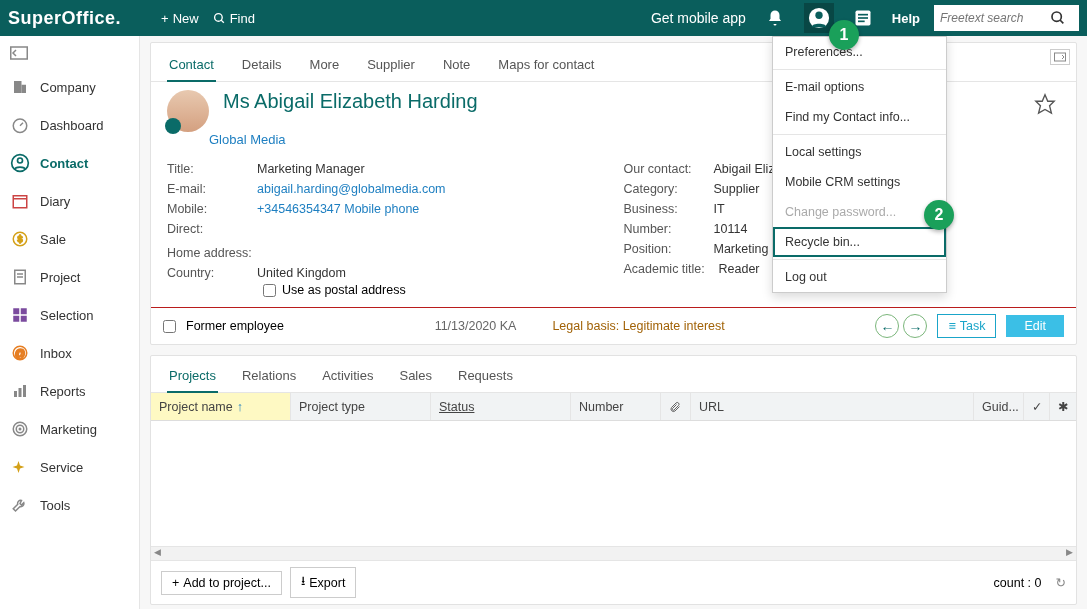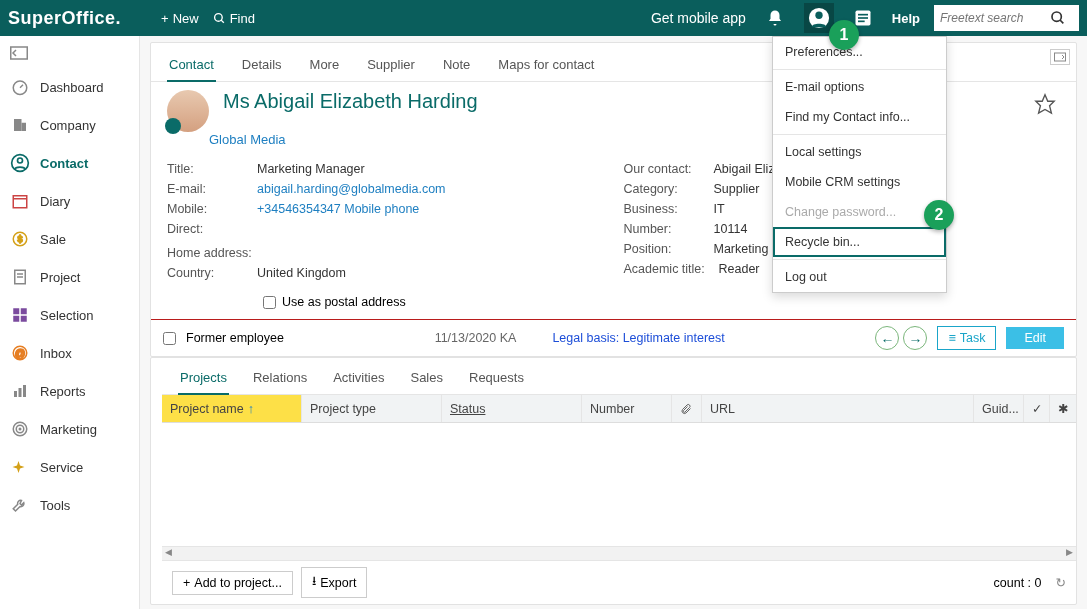--- a/index.html
+++ b/index.html
@@ -44,39 +44,39 @@
 .person-name { font-size: 20px; color: #0a6b68; font-weight: 400; }
 .company-link { font-size: 13px; color: #1e7fc1; margin-left: 58px; margin-top: -4px; margin-bottom: 6px; display: block; cursor: pointer; }
 .star { position:absolute; top: 50px; right: 20px; cursor:pointer; }
 
 .details { display: flex; padding: 6px 16px 10px 16px; gap: 20px; font-size: 12.5px; justify-content: flex-end; }
 .col { flex: 1; }
 .drow { display: flex; padding: 3px 0; }
 .dlabel { width: 90px; color: #555; }
 .dval { color: #333; }
 .dval.link { color: #1e7fc1; cursor: pointer; }
-.checkbox-row { display:flex; align-items:center; gap:6px; margin-top:12px; }
+.checkbox-row { display:flex; align-items:center; gap:6px; margin-top:0; }
 .checkbox-row input { width:13px; height:13px; }
 
 .statusbar { display: flex; align-items: center; padding: 6px 12px; border-top: 1px solid #b91c1c; font-size: 12.5px; gap: 10px; }
 .statusbar .sp { flex: 1; }
 .nav-arrows { display:flex; gap:4px; }
 .circ-btn { width:24px; height:24px; border:1px solid #7bb67b; border-radius:50%; display:flex; align-items:center; justify-content:center; color:#0a6b68; cursor:pointer; font-size:14px; }
 .task-btn { border:1px solid #1aa5c9; color:#1aa5c9; padding:4px 10px; font-size:12.5px; cursor:pointer; background:#fff; display:flex; align-items:center; gap:4px; }
 .edit-btn { background:#3bbfe6; color:#fff; border:none; padding:4px 18px; font-size:12.5px; cursor:pointer; }
 
 
-.lower { margin-top: 0; flex: 1; display:flex; flex-direction:column; min-height:0;padding-left:11px; }
+.lower { margin-top: 10px; flex: 1; display:flex; flex-direction:column; min-height:0; }
 .subtabs { display:flex; gap:22px; padding: 4px 16px 0 16px; border-bottom:1px solid #e5e5e5; }
 .subtab { font-size:13px; color:#555; padding:8px 2px; cursor:pointer; }
 .subtab.active { color:#0a6b68; border-bottom:2px solid #0a6b68; margin-bottom:-1px; }
 
 .gridhead { display:flex; background:#f1f3f4; border-bottom:1px solid #ddd; font-size:12.5px; color:#444; }
 .gh { padding:6px 8px; border-right:1px solid #e5e5e5; display:flex; align-items:center; gap:4px; }
-.gh.sorted { background:#fde047; }
+.gh.sorted { background:#fef9c3; }
 .gridbody { flex:1; background:#fff; overflow:auto; }
 .hscroll { height:14px; background:#f2f2f2; border-top:1px solid #e5e5e5; position:relative; }
 .hscroll::before { content:"◀"; position:absolute; left:3px; top:0; font-size:9px; color:#888; }
 .hscroll::after { content:"▶"; position:absolute; right:3px; top:0; font-size:9px; color:#888; }
 
 .footbar { display:flex; align-items:center; padding:6px 10px; border-top:1px solid #e5e5e5; font-size:12.5px; gap:8px; }
 .foot-btn { border:1px solid #ccc; background:#fff; padding:4px 10px; font-size:12.5px; cursor:pointer; display:flex; align-items:center; gap:4px; }
 .footbar .sp { flex:1; }
 .refresh { cursor:pointer; color:#888; margin-left:6px; }
 
@@ -154,35 +154,35 @@
   <div class="sidenav">
     <div class="sidenav-toggle">
         <svg width="18" height="14" viewBox="0 0 24 18" fill="none" stroke="#888" stroke-width="2">
           <rect x="1" y="1" width="22" height="16"></rect>
           <polyline points="8,5 4,9 8,13"></polyline>
         </svg>
       </div>
     <div id="nav-items">
         <div class="nav-item">
           <span class="nicon">
+            <svg width="18" height="18" viewBox="0 0 24 24" fill="#888">
+              <rect x="4" y="4" width="10" height="16"></rect>
+              <rect x="14" y="9" width="6" height="11"></rect>
+            </svg>
+          </span>
+          <span>Company</span>
+        </div>
+        <div class="nav-item">
+          <span class="nicon">
             <svg width="18" height="18" viewBox="0 0 24 24" fill="none" stroke="#888" stroke-width="2">
               <circle cx="12" cy="13" r="9"></circle>
               <line x1="12" y1="13" x2="16" y2="9"></line>
             </svg>
           </span>
           <span>Dashboard</span>
-        </div>
-        <div class="nav-item">
-          <span class="nicon">
-            <svg width="18" height="18" viewBox="0 0 24 24" fill="#888">
-              <rect x="4" y="4" width="10" height="16"></rect>
-              <rect x="14" y="9" width="6" height="11"></rect>
-            </svg>
-          </span>
-          <span>Company</span>
         </div>
         <div class="nav-item selected">
           <span class="nicon">
             <svg width="20" height="20" viewBox="0 0 24 24" fill="none" stroke="#0a6b68" stroke-width="2">
               <circle cx="12" cy="12" r="10"></circle>
               <circle cx="12" cy="9" r="3"></circle>
               <path d="M6 20c0-4 12-4 12 0"></path>
             </svg>
           </span>
           <span>Contact</span>
@@ -360,21 +360,21 @@
               <span class="dval">Reader</span>
             </div>
         </div>
       </div>
 
       <div class="statusbar">
         <input type="checkbox" style="">
         <span>Former employee</span>
         <span class="sp"></span>
         <span style="color:#666;">11/13/2020 KA</span>
-        <span style="color:#1d4ed8; cursor:pointer;margin-left:26px;"><span>Legal basis:</span> <span>Legitimate interest</span></span>
+        <span style="color:#a16207; cursor:pointer;margin-left:26px;"><span>Legal basis:</span> <span>Legitimate interest</span></span>
         <span class="sp"></span>
         <div class="nav-arrows">
           <div class="circ-btn">←</div>
           <div class="circ-btn">→</div>
         </div>
         <button class="task-btn">
             <span>≡</span>
             <span>Task</span>
           </button>
         <button class="edit-btn">Edit</button>

